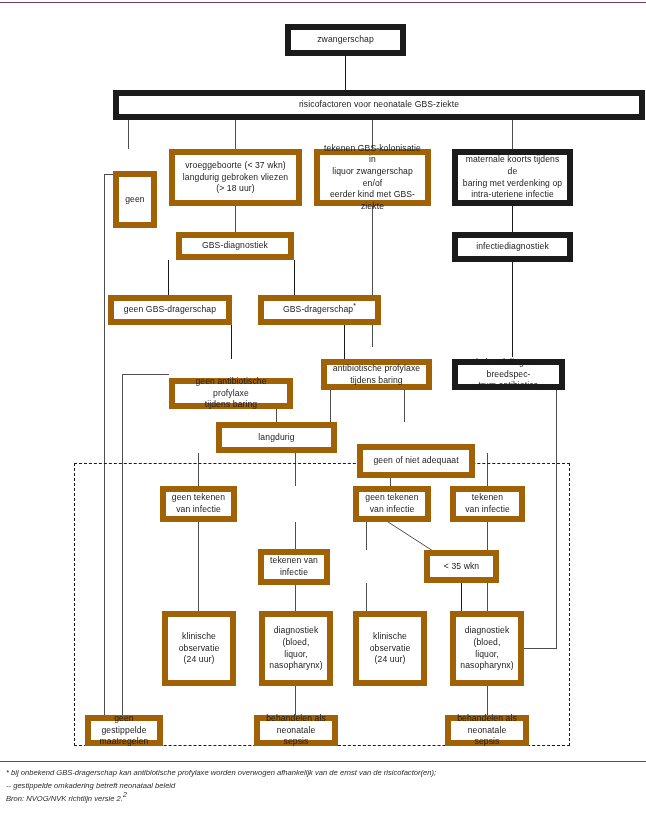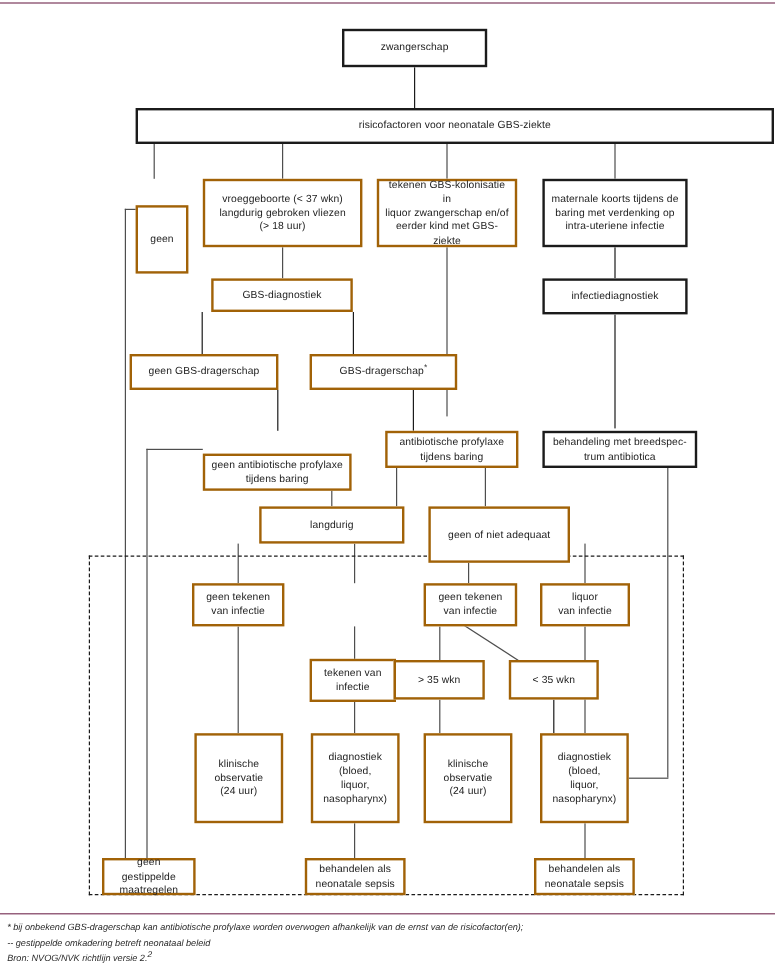--- a/index.html
+++ b/index.html
@@ -21,21 +21,21 @@
     height:1px;
     background:#7d3b5e;
   }
   #rule-top{top:2px;}
   #rule-bottom{top:761px;}
 
   
   .node{
     position:absolute;
     box-sizing:border-box;
-    border:2px solid #a16207;
+    border:6px solid #a16207;
     background:#ffffff;
     display:flex;
     align-items:center;
     justify-content:center;
     text-align:center;
     color:#1b1b1b;
     font-size:8.6px;
     line-height:11.6px;
     letter-spacing:.1px;
     z-index:4;
@@ -203,32 +203,32 @@
     </span>
   </div>
 
   <div class="node" style="left:321px;top:359px;width:111px;height:31px;">
     <span class="txt">
       <span>antibiotische profylaxe</span><br>
       <span>tijdens baring</span>
     </span>
   </div>
 
-  <div class="node dark" style="left:452px;top:359px;width:129px;height:31px;">
+  <div class="node dark" style="left:452px;top:359px;width:113px;height:31px;">
     <span class="txt">
       <span>behandeling met breedspec-</span><br>
       <span>trum antibiotica</span>
     </span>
   </div>
 
   <div class="node" style="left:216px;top:422px;width:121px;height:31px;">
     <span class="txt">langdurig</span>
   </div>
 
-  <div class="node" style="left:357px;top:422px;width:118px;height:47px;justify-content:center;">
+  <div class="node" style="left:357px;top:444px;width:118px;height:34px;justify-content:center;">
     <span class="txt">geen of niet adequaat</span>
   </div>
 
   <div class="node" style="left:160px;top:486px;width:77px;height:36px;">
     <span class="txt">
       <span>geen tekenen</span><br>
       <span>van infectie</span>
     </span>
   </div>
 
@@ -241,28 +241,25 @@
 
   <div class="node" style="left:353px;top:486px;width:78px;height:36px;">
     <span class="txt">
       <span>geen tekenen</span><br>
       <span>van infectie</span>
     </span>
   </div>
 
   <div class="node" style="left:450px;top:486px;width:75px;height:36px;">
     <span class="txt">
-      <span>liquor</span><br>
+      <span>tekenen</span><br>
       <span>van infectie</span>
     </span>
   </div>
 
-  <div class="node" style="left:328px;top:550px;width:76px;height:33px;">
-    <span class="txt">&gt; 35 wkn</span>
-  </div>
 
   <div class="node" style="left:424px;top:550px;width:75px;height:33px;">
     <span class="txt">&lt; 35 wkn</span>
   </div>
 
   <div class="node" style="left:162px;top:611px;width:74px;height:75px;">
     <span class="txt">
       <span>klinische</span><br>
       <span>observatie</span><br>
       <span>(24 uur)</span>

